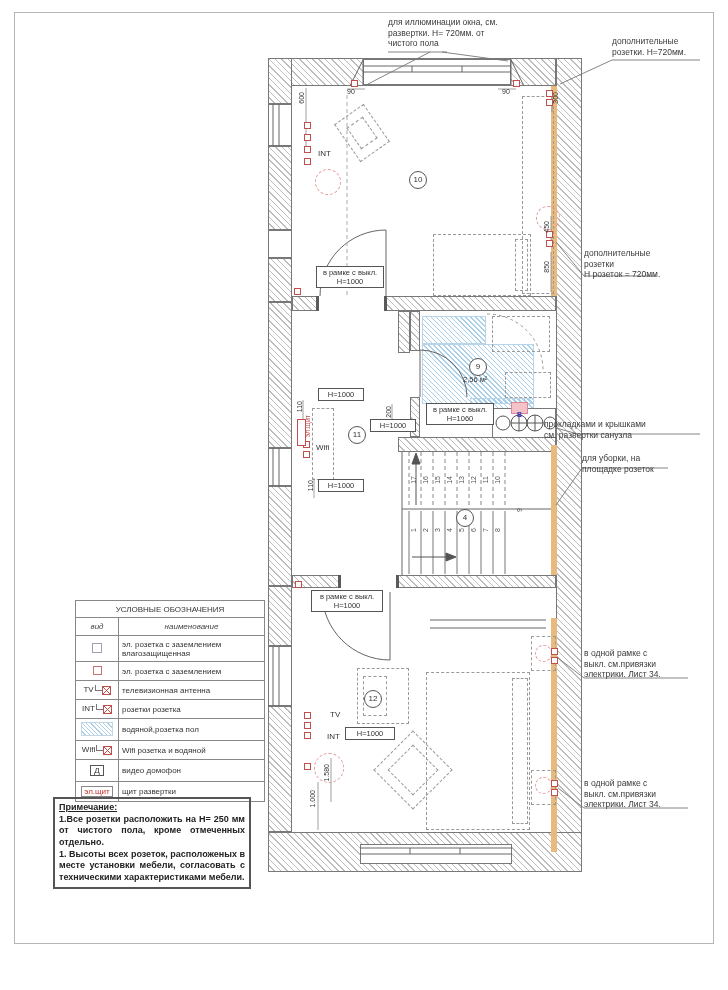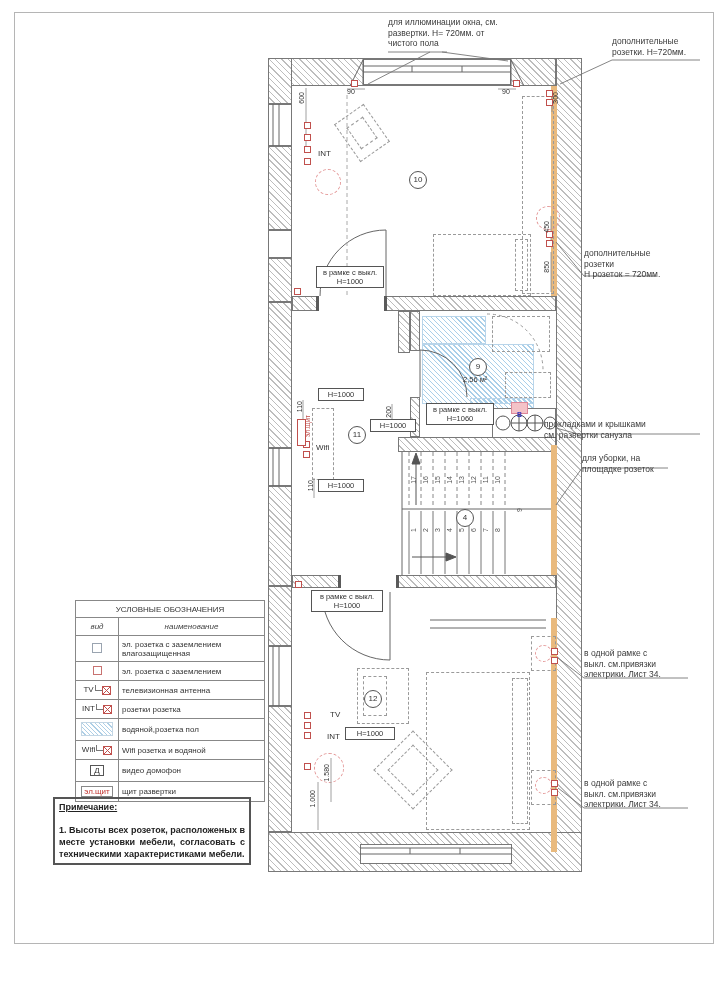--- a/index.html
+++ b/index.html
@@ -329,17 +329,17 @@
       <tr style="height:20px;">
         <td class="sym"><span class="shield">эл.щит</span></td>
         <td>щит развертки</td>
       </tr>
     </tbody>
       </table>
   </div>
 
   <div class="abs notes" style="left:53px;top:797px;width:186px;">
     <span class="t">Примечание:</span><br>
-    <br>
+    <span>1.Все розетки расположить на H= 250 мм от чистого пола, кроме отмеченных отдельно.</span><br>
     <span>1. Высоты всех розеток, расположеных в месте установки мебели, согласовать с техническими характеристиками мебели.</span>
   </div>
 
 </div>
 
 </body></html>

